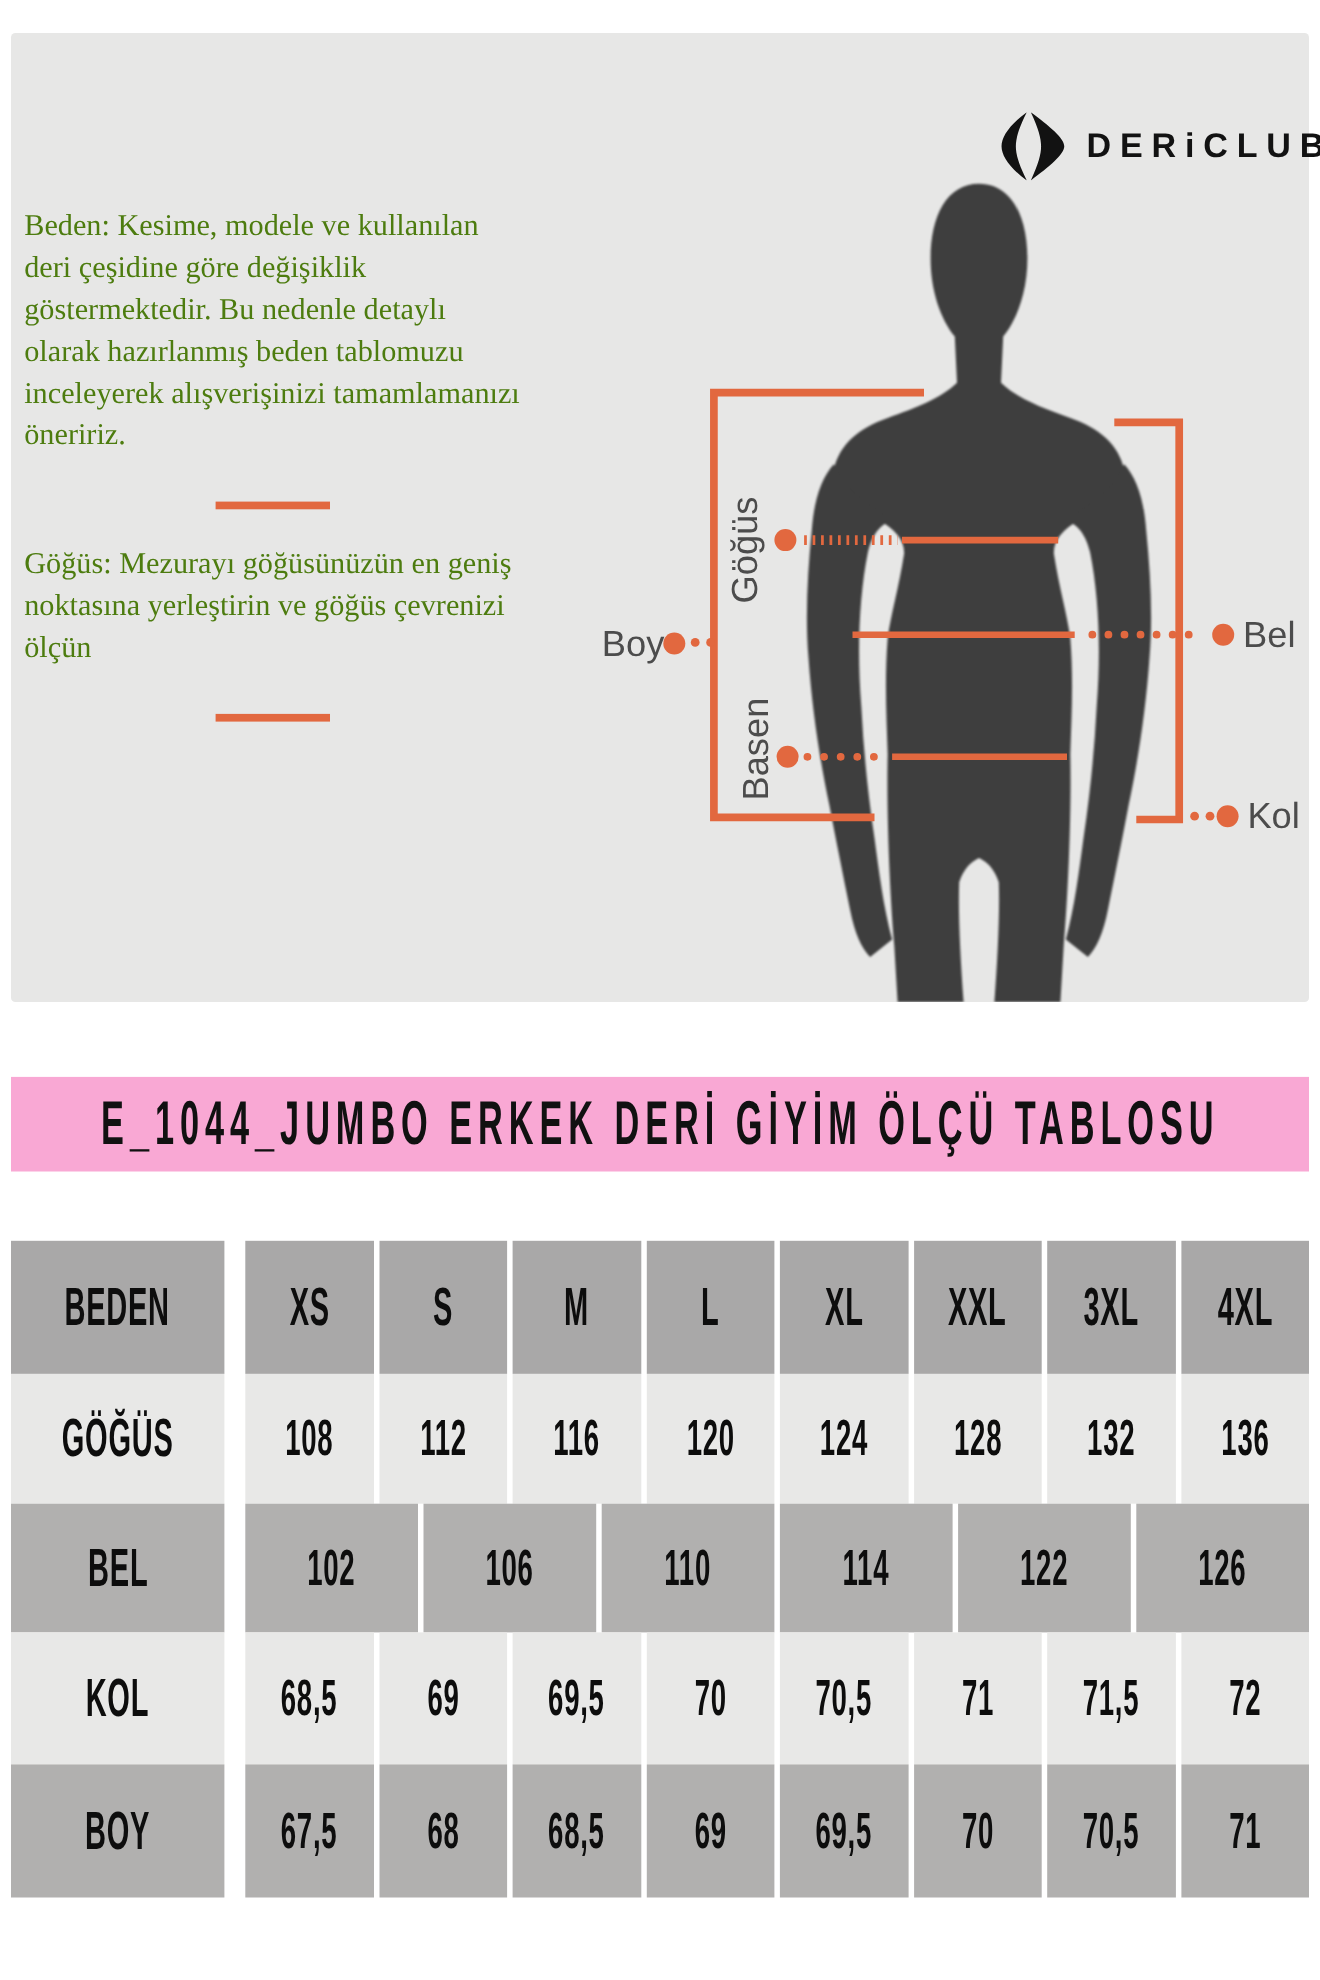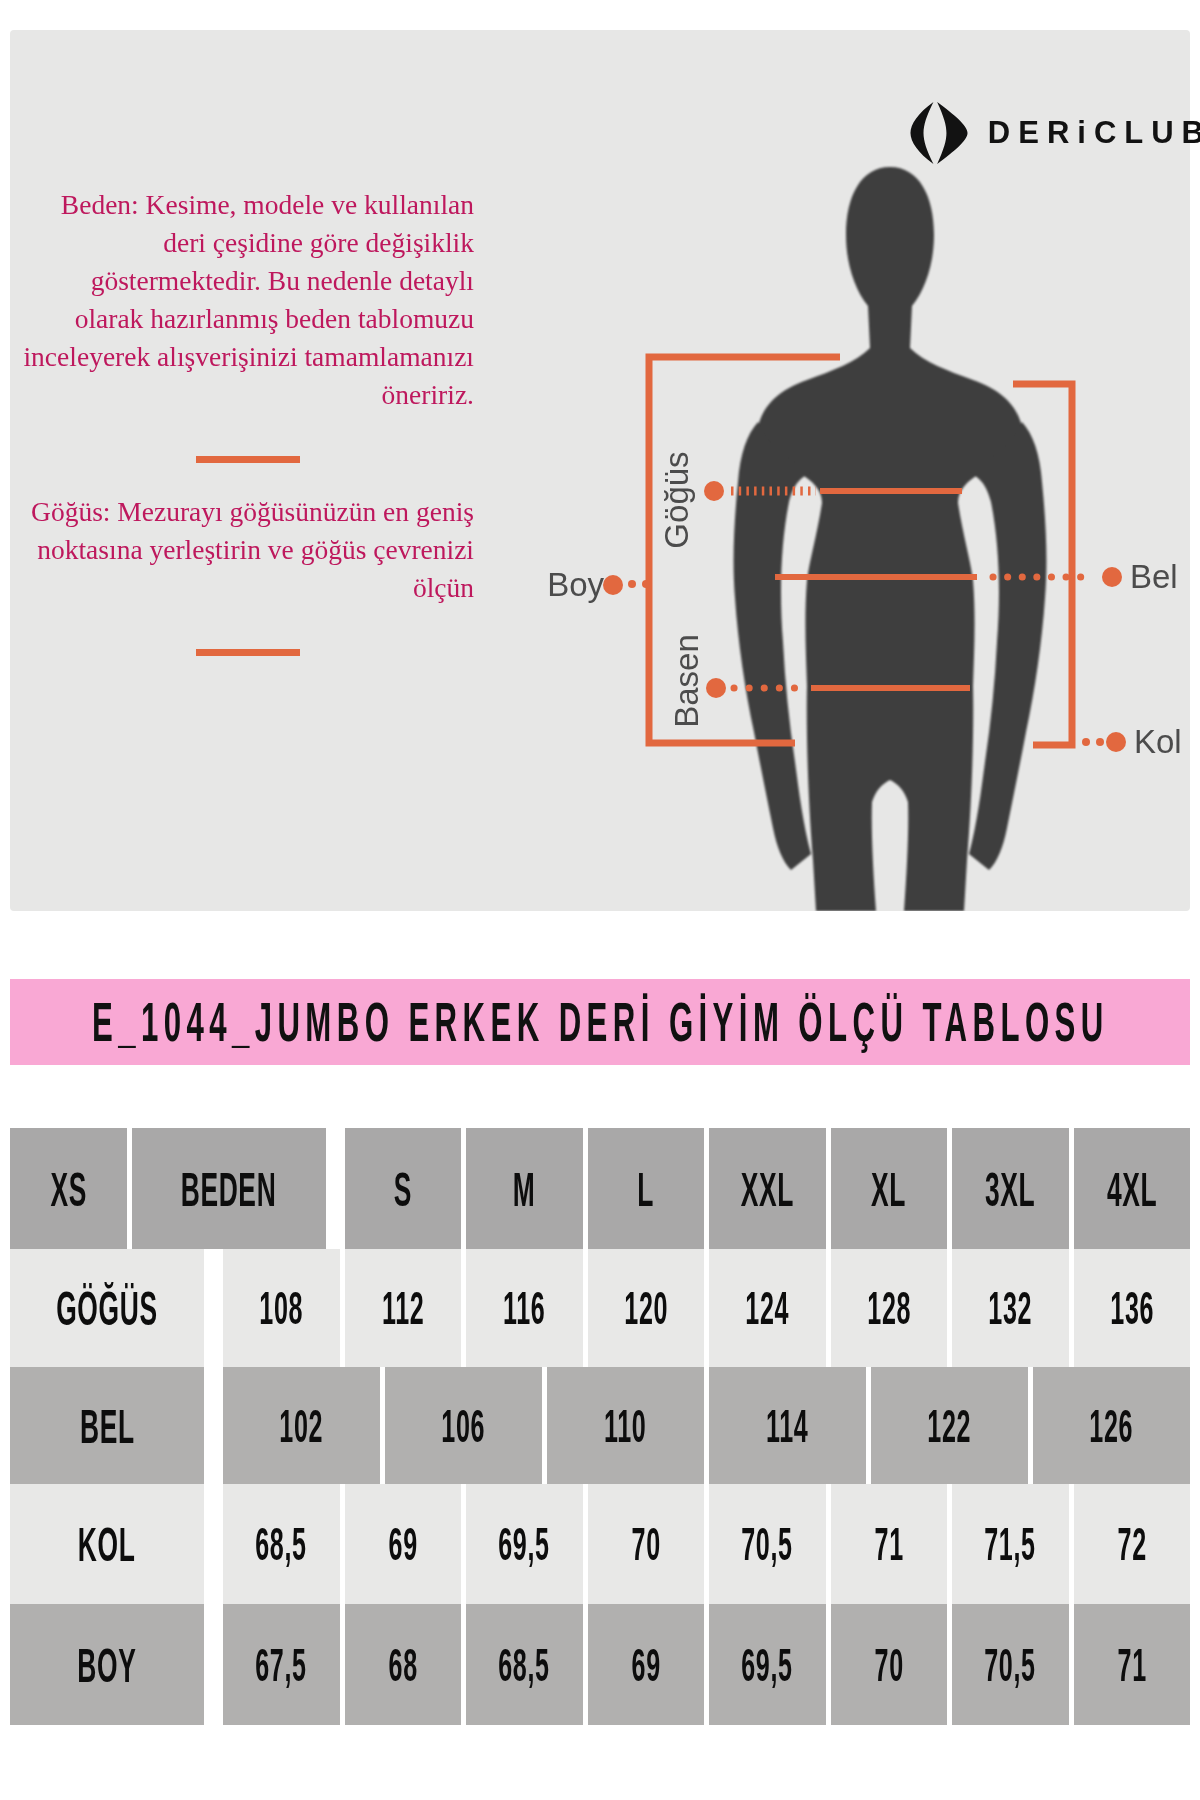--- a/index.html
+++ b/index.html
@@ -11,22 +11,22 @@
          background:#e7e7e6;border-radius:4px;}
 
   
   .logo{position:absolute;left:0;top:58px;width:100%;height:90px;
         display:flex;align-items:center;justify-content:flex-end;gap:14px;padding-left:22px;}
   .logo svg{width:70px;height:62px;}
   .logo-text{font-size:31px;font-weight:700;letter-spacing:8px;color:#121212;
              font-family:"Liberation Sans",sans-serif;}
 
   
-  .text-col{position:absolute;left:12px;top:156px;width:452px;text-align:right;
-            font-family:"Liberation Serif",serif;color:#be185d;}
+  .text-col{position:absolute;left:12px;top:156px;width:452px;text-align:left;
+            font-family:"Liberation Serif",serif;color:#4d7c0f;}
   .text-col p{margin:0;font-size:27.5px;line-height:38px;}
   .divider{width:104px;height:7px;background:#E2683F;margin:42px auto 30px auto;}
 
   
   .mlabel{position:absolute;font-size:33px;color:#4c4c4c;line-height:38px;
           font-family:"Liberation Sans",sans-serif;white-space:nowrap;}
   .rot{transform:rotate(-90deg);transform-origin:center center;text-align:center;}
 
   .fig-svg{position:absolute;left:0;top:0;width:1180px;height:881px;}
 
@@ -129,40 +129,40 @@
   <div class="mlabel" style="left:1120px;top:528px;">Bel</div>
   <div class="mlabel" style="left:1124px;top:693px;">Kol</div>
 </div>
 
 <div class="banner">
   <span class="banner-text">E_1044_JUMBO ERKEK DERİ GİYİM ÖLÇÜ TABLOSU</span>
 </div>
 
 <div class="size-table">
     <div class="trow" style="height: 121px;">
-      <div class="tcell bg-head">
-        <span class="cond big">XS</span>
-      </div>
       <div class="tcell bg-head label">
         <span class="cond big">BEDEN</span>
       </div>
       <div class="tcell bg-head">
+        <span class="cond big">XS</span>
+      </div>
+      <div class="tcell bg-head">
         <span class="cond big">S</span>
       </div>
       <div class="tcell bg-head">
         <span class="cond big">M</span>
       </div>
       <div class="tcell bg-head">
         <span class="cond big">L</span>
       </div>
       <div class="tcell bg-head">
+        <span class="cond big">XL</span>
+      </div>
+      <div class="tcell bg-head">
         <span class="cond big">XXL</span>
-      </div>
-      <div class="tcell bg-head">
-        <span class="cond big">XL</span>
       </div>
       <div class="tcell bg-head">
         <span class="cond big">3XL</span>
       </div>
       <div class="tcell bg-head">
         <span class="cond big">4XL</span>
       </div>
     </div>
     <div class="trow" style="height: 118px;">
       <div class="tcell bg-light label">

